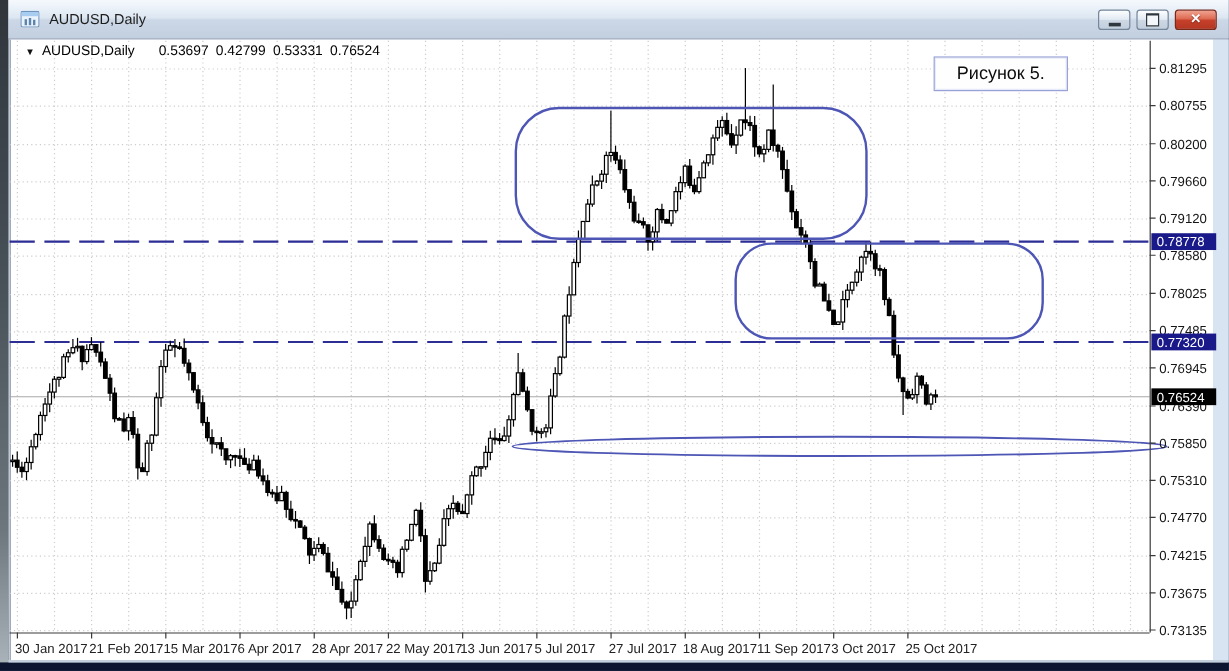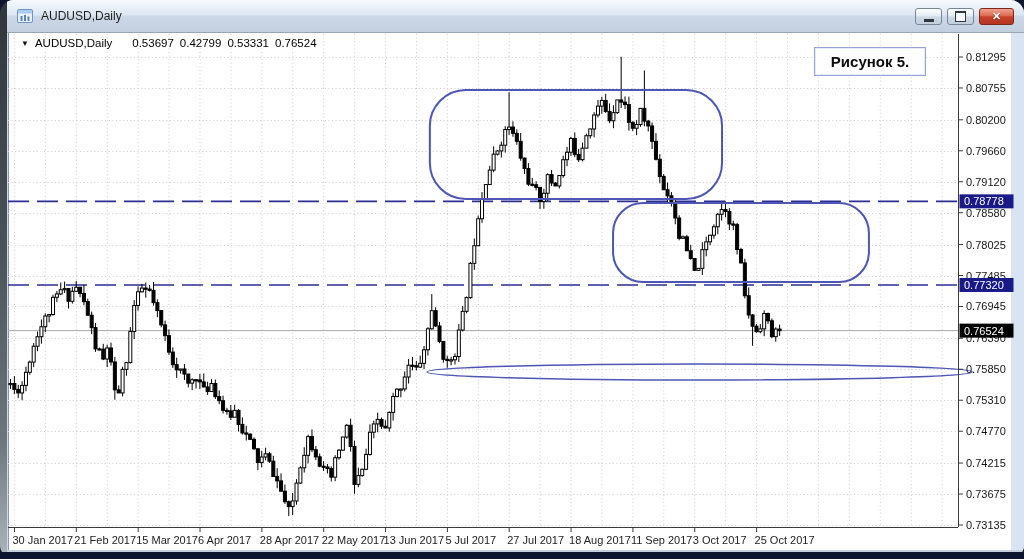--- a/index.html
+++ b/index.html
@@ -1,17 +1,17 @@
 <!DOCTYPE html>
 <html><head>
 <meta charset="utf-8">
 <style>
   html,body{margin:0;padding:0;}
   body{width:1024px;height:559px;background:#0c1430;font-family:"Liberation Sans",sans-serif;}
-  .stage{position:relative;width:1024px;height:559px;overflow:hidden;background:#0c1430;border-radius:14px;}
+  .stage{position:relative;width:1024px;height:559px;overflow:hidden;background:#0c1430;}
   .left-strip{position:absolute;left:0;top:0;width:7px;height:552px;
     background:linear-gradient(180deg,#2f353b,#4a525a 45%,#6d757d 80%,#aab2b9);}
   .window{position:absolute;left:7px;top:0;width:1017px;height:552px;background:#cfd9e6;}
   .titlebar{position:absolute;left:0;top:0;right:0;height:33px;
     background:linear-gradient(180deg,#f5f9fd,#dde7f2 46%,#ccd8e6 52%,#c2cfdf);
     border-bottom:1px solid #97a5b7;display:flex;align-items:center;padding-left:10px;box-sizing:border-box;}
   .title-text{font-size:12px;color:#1d1d1d;margin-left:8px;}
   .win-buttons{position:absolute;right:10px;top:8px;display:flex;gap:5px;}
   .wbtn{width:27px;height:17px;border:1px solid #76869b;border-radius:3px;box-sizing:border-box;
     background:linear-gradient(180deg,#fdfeff,#e2eaf2 48%,#cdd8e4 52%,#c2cfdd);
@@ -25,21 +25,21 @@
     border-left:1px solid #8a97a6;box-sizing:border-box;}
   .right-filler{position:absolute;right:0;top:33px;width:13px;height:517px;background:#d8e4f2;}
   .bottom-frame{position:absolute;left:0;top:550px;right:0;height:2px;background:#c3cfdc;}
   svg.chart{position:absolute;left:0;top:0;width:1024px;height:559px;}
   svg text{font-family:"Liberation Sans",sans-serif;}
   .quote-header{position:absolute;left:21px;top:37px;font-size:11.5px;color:#000;display:flex;gap:6px;align-items:center;}
   .quote-header .sym{margin-right:14px;}
   .dd-glyph{font-size:8px;color:#111;}
   .figure-label{position:absolute;left:778px;top:47px;width:110px;height:27px;background:#fefeff;
     border:1px solid #99a2d6;box-shadow:0 0 0 1px #e7eaf8 inset;display:flex;align-items:center;justify-content:center;
-    font-size:15px;font-weight:bold;color:#0c0c0c;margin-left:36px;}
+    font-size:15px;font-weight:normal;color:#0c0c0c;}
 </style>
 </head>
 <body>
 
 <div class="stage">
   <div class="left-strip"></div>
 
   <div class="window">
     <div class="titlebar">
       <span style="display:inline-flex;">

